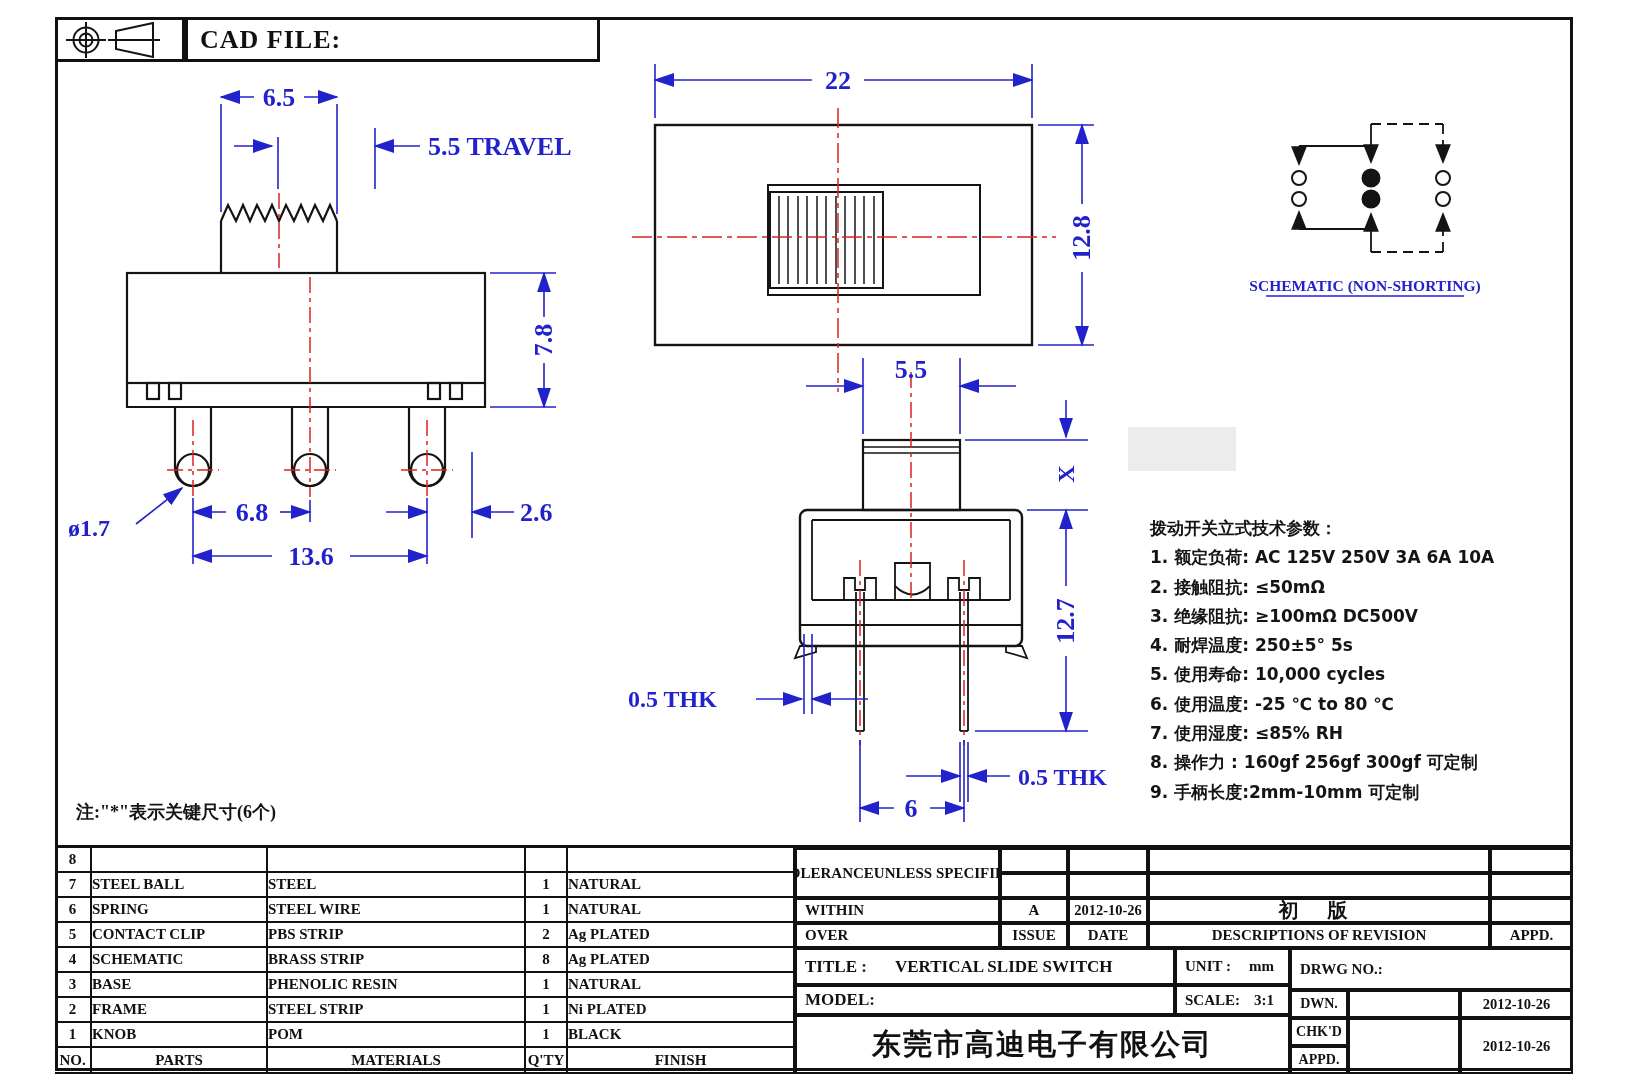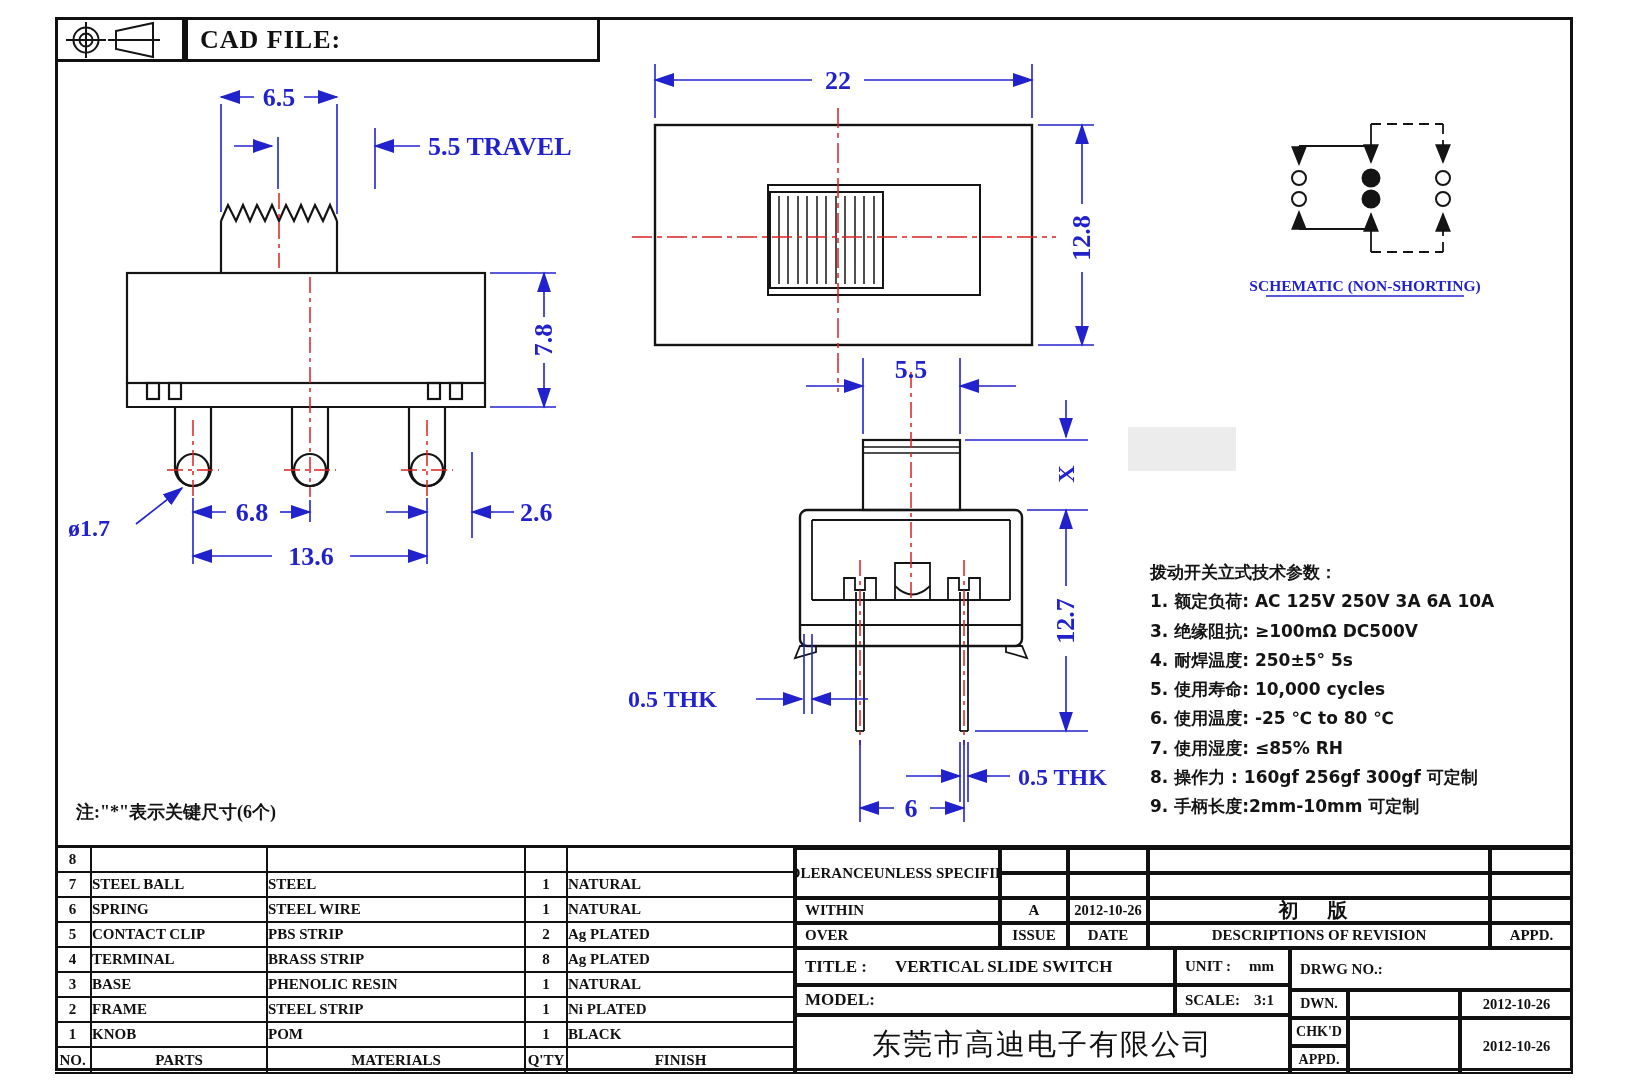--- a/index.html
+++ b/index.html
@@ -6,38 +6,38 @@
   .page{position:relative;width:1630px;height:1087px;background:#ffffff;
         font-family:"Liberation Serif",serif;color:#111;overflow:hidden;}
   .abs{position:absolute;box-sizing:border-box;}
   .frame{left:55px;top:17px;width:1518px;height:1054px;border:3px solid #111;}
   .symbox{left:55px;top:17px;width:130px;height:45px;border:3px solid #111;}
   .cadbox{left:185px;top:17px;width:415px;height:45px;border:3px solid #111;
           display:flex;align-items:center;padding-left:12px;
           font-weight:bold;font-size:26px;letter-spacing:1px;}
   
   .tech{left:1150px;top:514px;width:400px;font-family:"DejaVu Sans",sans-serif;
-        font-size:17px;line-height:29.3px;font-weight:600;color:#141414;margin-top:44px;}
+        font-size:17px;line-height:29.3px;font-weight:600;color:#141414;}
   .note{left:76px;top:800px;font-size:18px;font-weight:bold;color:#141414;
         font-family:"Liberation Serif",serif;}
   
   .tbl{left:55px;top:845px;width:1518px;height:226px;border-top:3px solid #111;}
   .lgrid{position:absolute;left:0;top:0;width:740px;height:226px;display:grid;
          grid-template-columns:37px 176px 258px 42px auto;
          grid-template-rows:repeat(8,25px) auto;}
   .lgrid .c{border-right:2px solid #111;border-bottom:2px solid #111;
             font-size:15px;font-weight:bold;display:flex;align-items:center;
             white-space:nowrap;overflow:hidden;}
   .lgrid .ctr{justify-content:center;padding-left:0;}
   .rcell{position:absolute;border:2px solid #111;font-weight:bold;font-size:15px;
          display:flex;align-items:center;justify-content:center;
          white-space:nowrap;overflow:hidden;box-sizing:border-box;}
   .rl{justify-content:flex-start;padding-left:8px;}
   .two{flex-direction:row;line-height:21px;justify-content:center;}
-  .big-co{font-family:"DejaVu Sans",sans-serif;font-size:29px;font-weight:normal;letter-spacing:2px;}
+  .big-co{font-family:"DejaVu Sans",sans-serif;font-size:29px;font-weight:bold;letter-spacing:2px;}
   .rev{letter-spacing:12px;font-size:20px;}
   .dt{font-size:14.5px;}
   svg text{font-family:"Liberation Serif",serif;font-weight:bold;}
   .dimtxt{fill:#2222cc;font-size:26px;}
   .dimtxt2{fill:#2222cc;font-size:24px;}
   .schlbl{fill:#2222cc;font-size:15.5px;}
 </style>
 </head>
 <body>
 
@@ -259,20 +259,21 @@
           <circle cx="1371" cy="199" r="8.5" fill="#141414"></circle>
       </g>
       <text class="schlbl" x="1365" y="291" text-anchor="middle">SCHEMATIC (NON-SHORTING)</text>
       <line x1="1266" y1="296" x2="1464" y2="296" stroke="#2222cc" stroke-width="1.5"></line>
     </g>
   </svg>
 
   <div class="abs tech">
     <div>拨动开关立式技术参数：</div>
     <div>1. 额定负荷: AC 125V 250V   3A   6A   10A</div>
+    <div>2. 接触阻抗: ≤50mΩ</div>
     <div>3. 绝缘阻抗: ≥100mΩ  DC500V</div>
     <div>4. 耐焊温度: 250±5°  5s</div>
     <div>5. 使用寿命: 10,000 cycles</div>
     <div>6. 使用温度: -25 ℃ to 80 ℃</div>
     <div>7. 使用湿度: ≤85% RH</div>
     <div>8. 操作力 : 160gf   256gf   300gf 可定制</div>
     <div>9. 手柄长度:2mm-10mm 可定制</div>
   </div>
 
   <div class="abs note">注:"*"表示关键尺寸(6个)</div>
@@ -298,21 +299,21 @@
       <div class="c ctr">1</div>
       <div class="c">NATURAL</div>
 
       <div class="c ctr">5</div>
       <div class="c">CONTACT CLIP</div>
       <div class="c">PBS STRIP</div>
       <div class="c ctr">2</div>
       <div class="c">Ag PLATED</div>
 
       <div class="c ctr">4</div>
-      <div class="c">TERMINAL</div>
+      <div class="c">SCHEMATIC</div>
       <div class="c">BRASS STRIP</div>
       <div class="c ctr">8</div>
       <div class="c">Ag PLATED</div>
 
       <div class="c ctr">3</div>
       <div class="c">BASE</div>
       <div class="c">PHENOLIC RESIN</div>
       <div class="c ctr">1</div>
       <div class="c">NATURAL</div>
 

